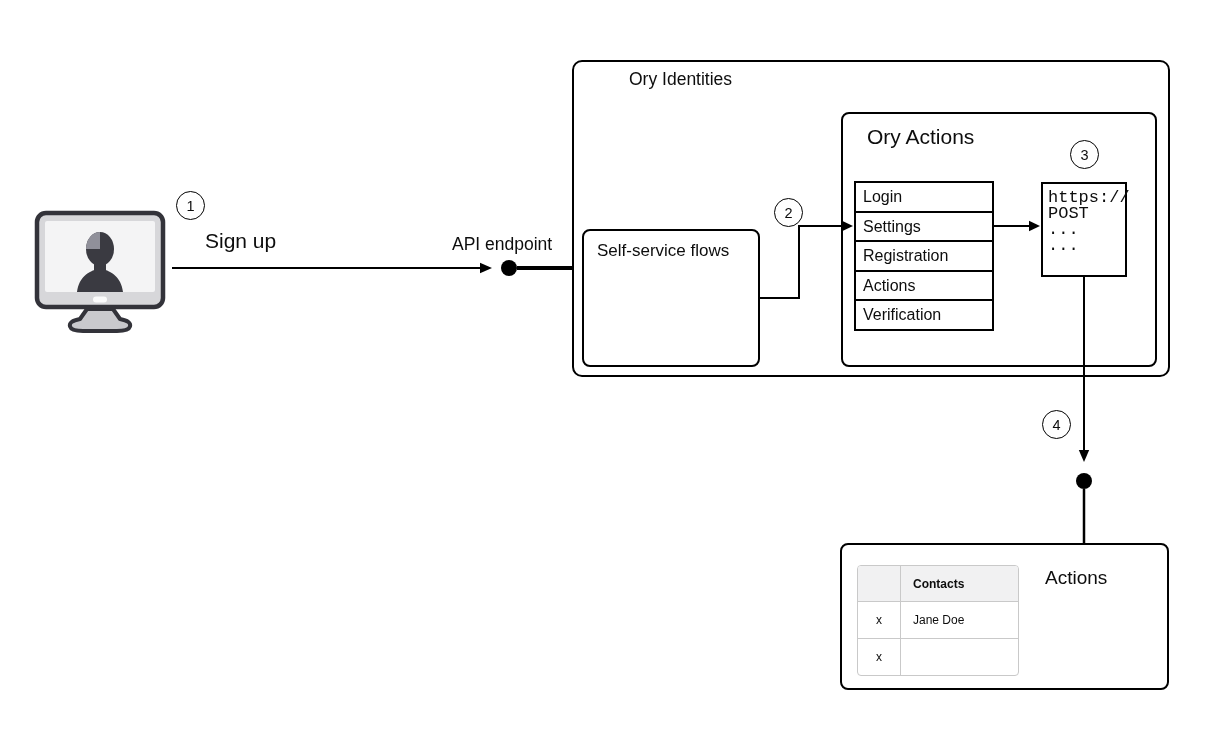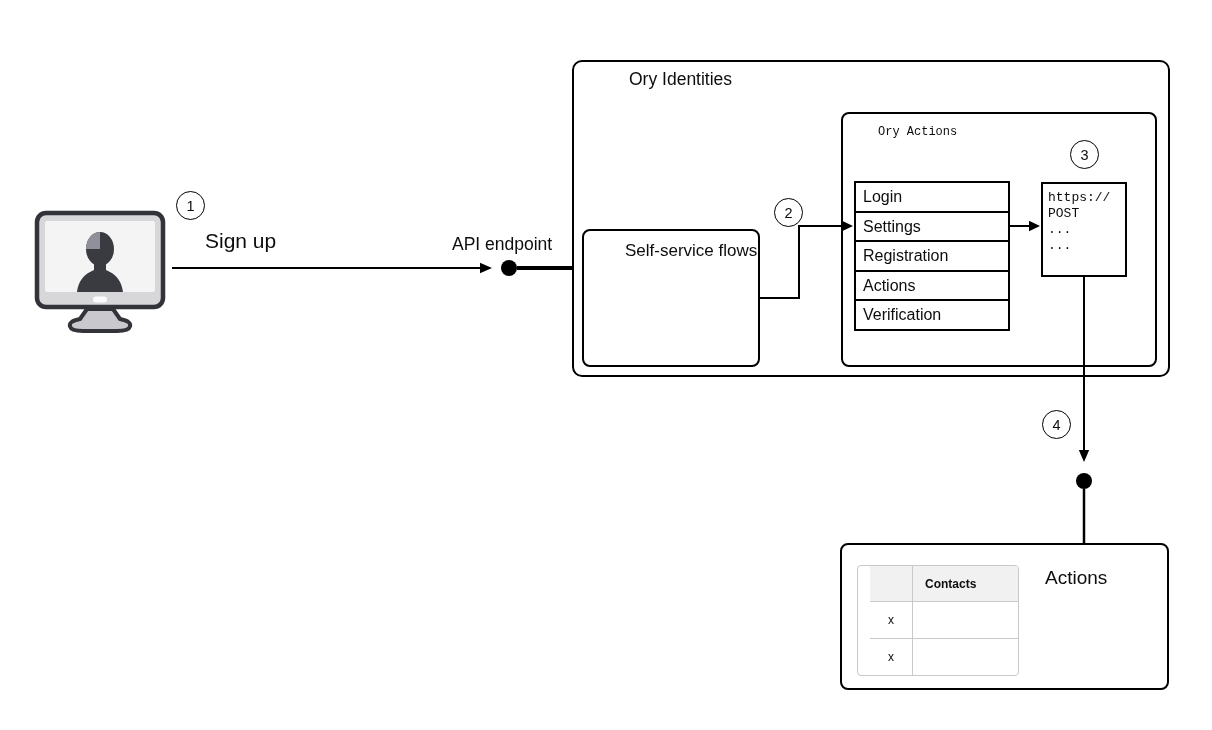--- a/index.html
+++ b/index.html
@@ -10,50 +10,50 @@
   .connector-layer { position:absolute; left:0; top:0; width:1212px; height:730px; pointer-events:none; }
 
   .box { position:absolute; border:2px solid #000; background:#fff; box-sizing:border-box; }
   .r10 { border-radius:10px; }
   .r8  { border-radius:8px; }
 
   .ory-identities-box { left:572px; top:60px; width:598px; height:317px; background:transparent; }
   .ory-identities-title { position:absolute; left:585px; top:69px; font-size:17.5px;margin-left:44px; }
 
   .self-service-box { left:582px; top:229px; width:178px; height:138px; }
-  .self-service-title { position:absolute; left:13px; top:10px; font-size:17px;margin-left:28px; }
+  .self-service-title { position:absolute; left:13px; top:10px; font-size:17px; }
 
   .ory-actions-box { left:841px; top:112px; width:316px; height:255px; background:transparent; }
-  .ory-actions-title { position:absolute; left:35px; top:11px; font-size:12px;font-family:Liberation Mono, monospace; }
+  .ory-actions-title { position:absolute; left:24px; top:11px; font-size:21px; }
 
-  .flow-list { position:absolute; left:854px; top:181px; width:156px; border:2px solid #000; background:#fff; box-sizing:border-box; }
+  .flow-list { position:absolute; left:854px; top:181px; width:140px; border:2px solid #000; background:#fff; box-sizing:border-box; }
   .flow-row { height:27.5px; line-height:27.5px; padding-left:7px; font-size:16px; border-bottom:2px solid #000; background:#fff; }
   .flow-row:last-child { border-bottom:none;border-radius:11px; }
 
   .code-box { position:absolute; left:1041px; top:182px; width:86px; height:95px; border:2px solid #000;
     background:#fff; box-sizing:border-box; font-family:"Liberation Mono", monospace;
-    font-size:13px; line-height:16px; padding:6px 0 0 5px; }
+    font-size:17px; line-height:16px; padding:6px 0 0 5px; }
 
   .step-circle { position:absolute; width:27px; height:27px; border:1.6px solid #000; border-radius:50%;
     background:#fff; display:flex; align-items:center; justify-content:center; font-size:14.5px; }
   .step-1 { left:176px; top:191px; }
   .step-2 { left:774px; top:198px; }
   .step-3 { left:1070px; top:140px; }
   .step-4 { left:1042px; top:410px; }
 
   .signup-label { position:absolute; left:205px; top:229px; font-size:21px; }
   .api-endpoint-label { position:absolute; left:452px; top:234px; font-size:17.5px; }
   .crm-path-label { position:absolute; left:843px; top:501px; font-family:"Liberation Mono", monospace; font-size:15px; }
 
   .hubspot-box { left:840px; top:543px; width:329px; height:147px; }
   .hubspot-title { position:absolute; left:203px; top:22px; font-size:19px; }
 
   .crm-table { position:absolute; left:15px; top:20px; width:162px; border:1px solid #c9c9c9;
     border-radius:4px; background:#fff; font-size:12px; box-sizing:border-box; overflow:hidden; }
-  .crm-row { display:flex; border-top:1px solid #c9c9c9; height:36px;margin-left:12px; }
+  .crm-row { display:flex; border-top:1px solid #c9c9c9; height:36px; }
   .crm-row.header { border-top:none; background:#f1f1f2; height:35px; }
   .crm-cell-x { width:43px; display:flex; align-items:center; justify-content:center; border-right:1px solid #c9c9c9; box-sizing:border-box; }
   .crm-cell-name { flex:1; display:flex; align-items:center; padding-left:12px; }
   .crm-row.header .crm-cell-name { font-weight:bold; }
 
   .monitor-icon { position:absolute; left:34px; top:210px; width:132px; height:124px; }
 </style>
 </head>
 <body>
 
@@ -132,20 +132,21 @@
 
   <div class="box r8 hubspot-box">
     <div class="hubspot-title">Actions</div>
     <div class="crm-table">
       <div class="crm-row header">
         <div class="crm-cell-x"></div>
         <div class="crm-cell-name">Contacts</div>
       </div>
       <div class="crm-row">
         <div class="crm-cell-x">x</div>
+        <div class="crm-cell-name">Jane Doe</div>
       </div>
       <div class="crm-row">
         <div class="crm-cell-x">x</div>
       </div>
     </div>
   </div>
 
 </div>
 
 </body></html>

